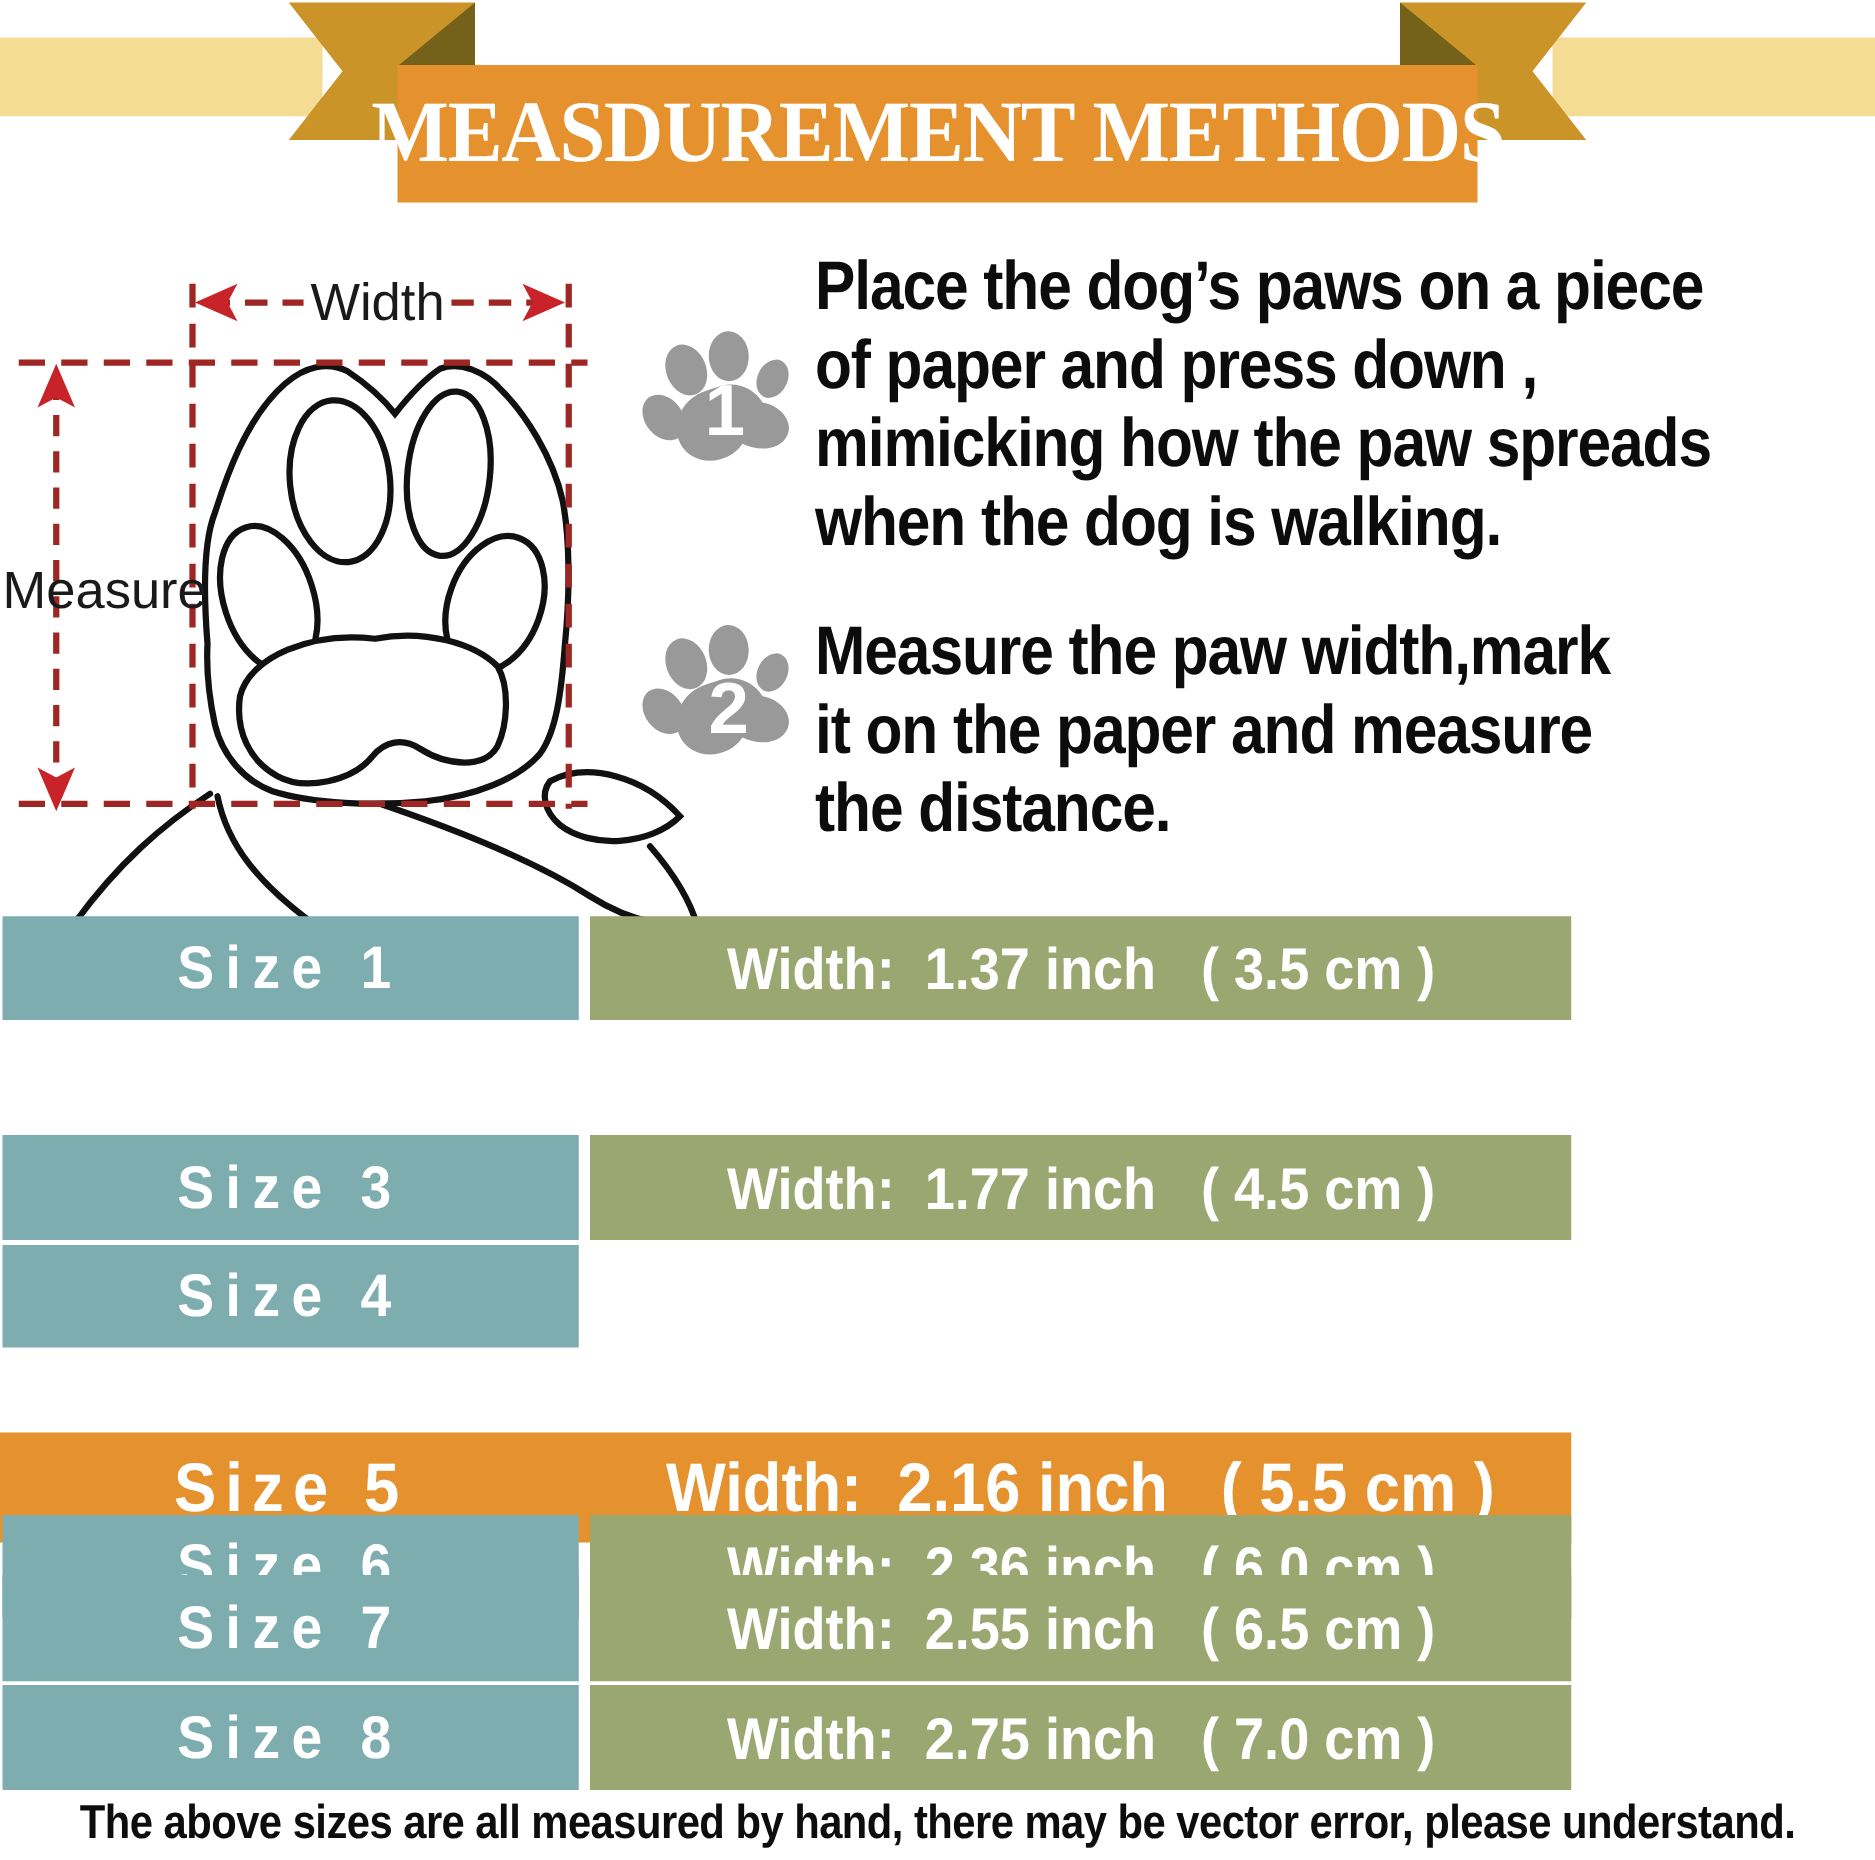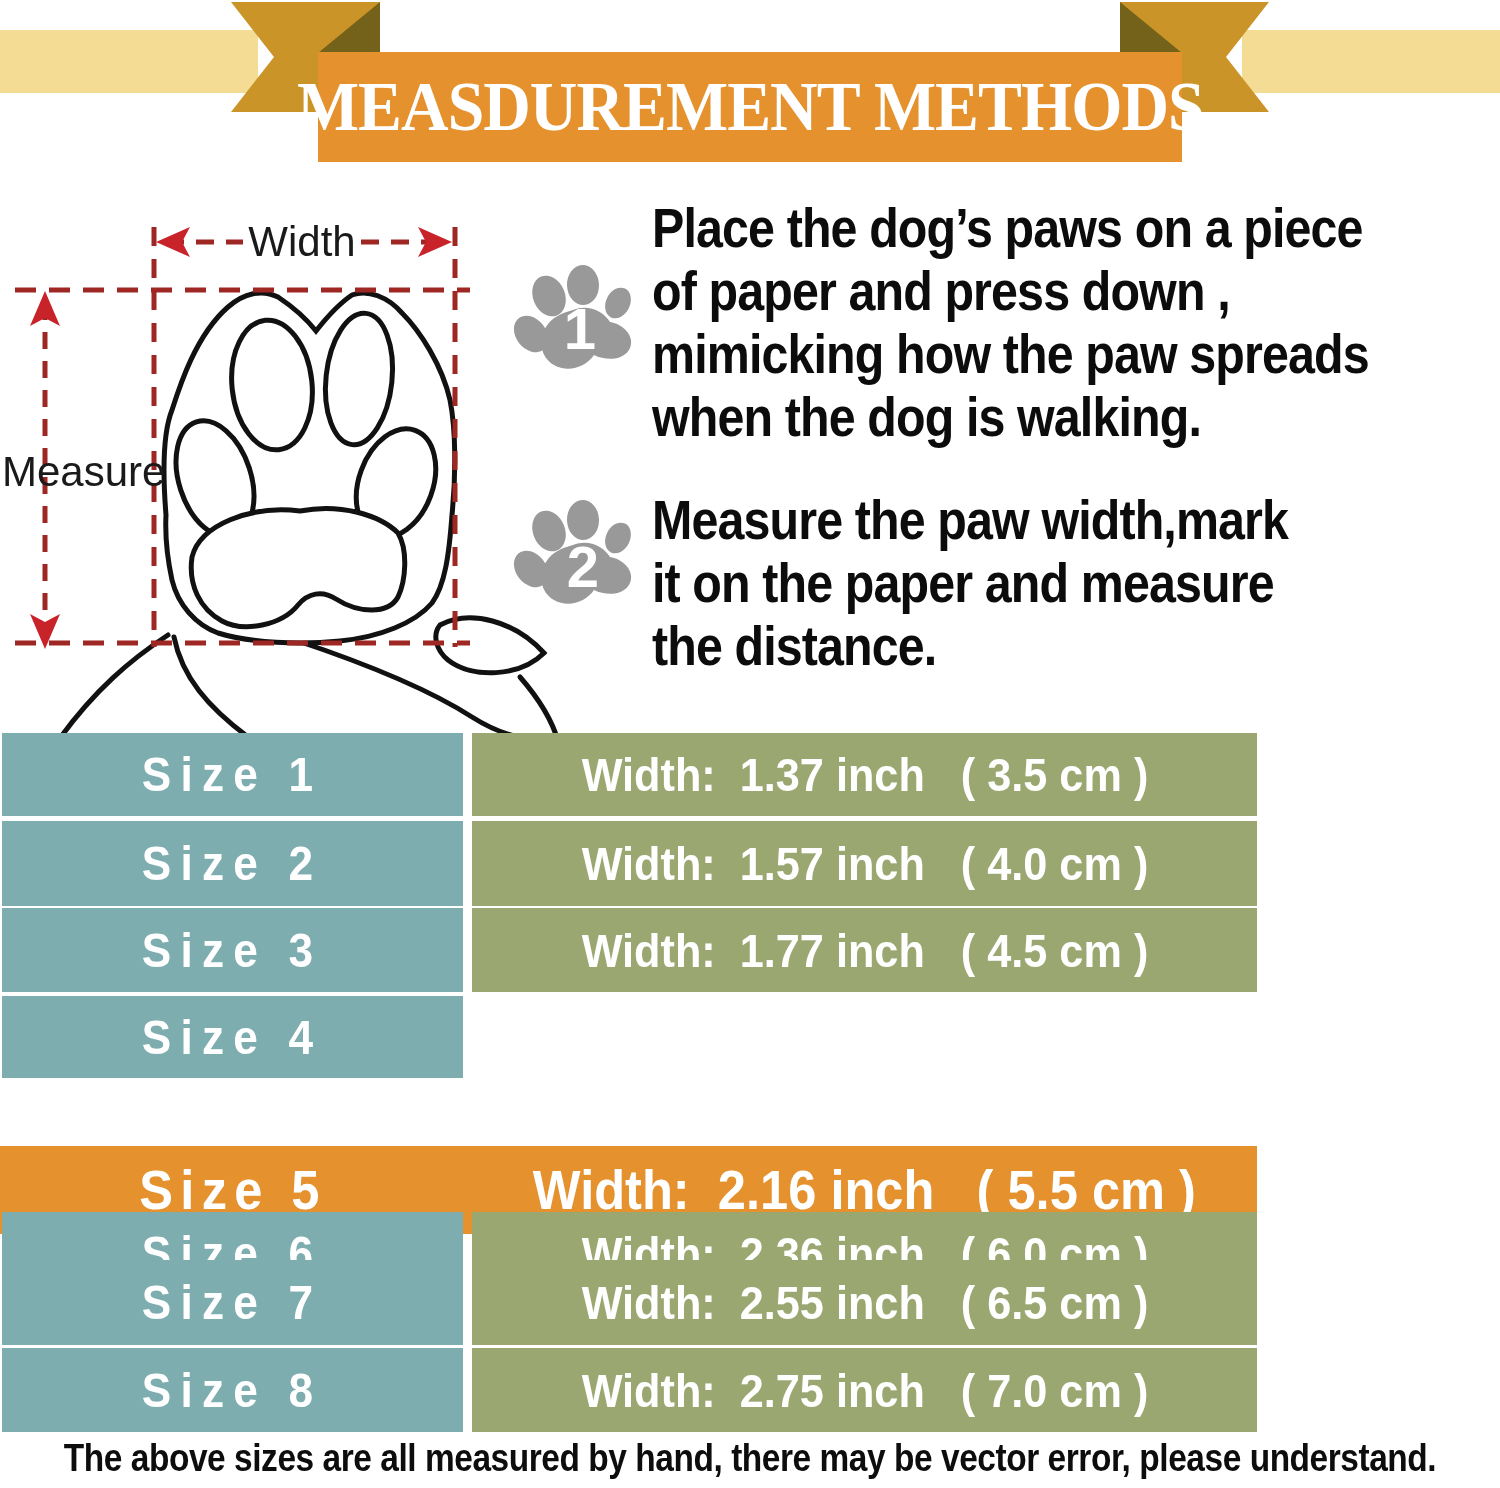--- a/index.html
+++ b/index.html
@@ -150,28 +150,20 @@
   </div>
 
   <div class="trow" style="top:733px;height:83px">
     <div class="cell size">
         <span>Size 1</span>
       </div>
     <div class="cell width">
         <span>Width:  1.37 inch   ( 3.5 cm )</span>
       </div>
   </div>
-  <div class="trow" style="top:821px;height:85px">
-    <div class="cell size">
-        <span>Size 2</span>
-      </div>
-    <div class="cell width">
-        <span>Width:  1.57 inch   ( 4.0 cm )</span>
-      </div>
-  </div>
   <div class="trow" style="top:908px;height:84px">
     <div class="cell size">
         <span>Size 3</span>
       </div>
     <div class="cell width">
         <span>Width:  1.77 inch   ( 4.5 cm )</span>
       </div>
   </div>
   <div class="trow" style="top:996px;height:82px">
     <div class="cell size">

